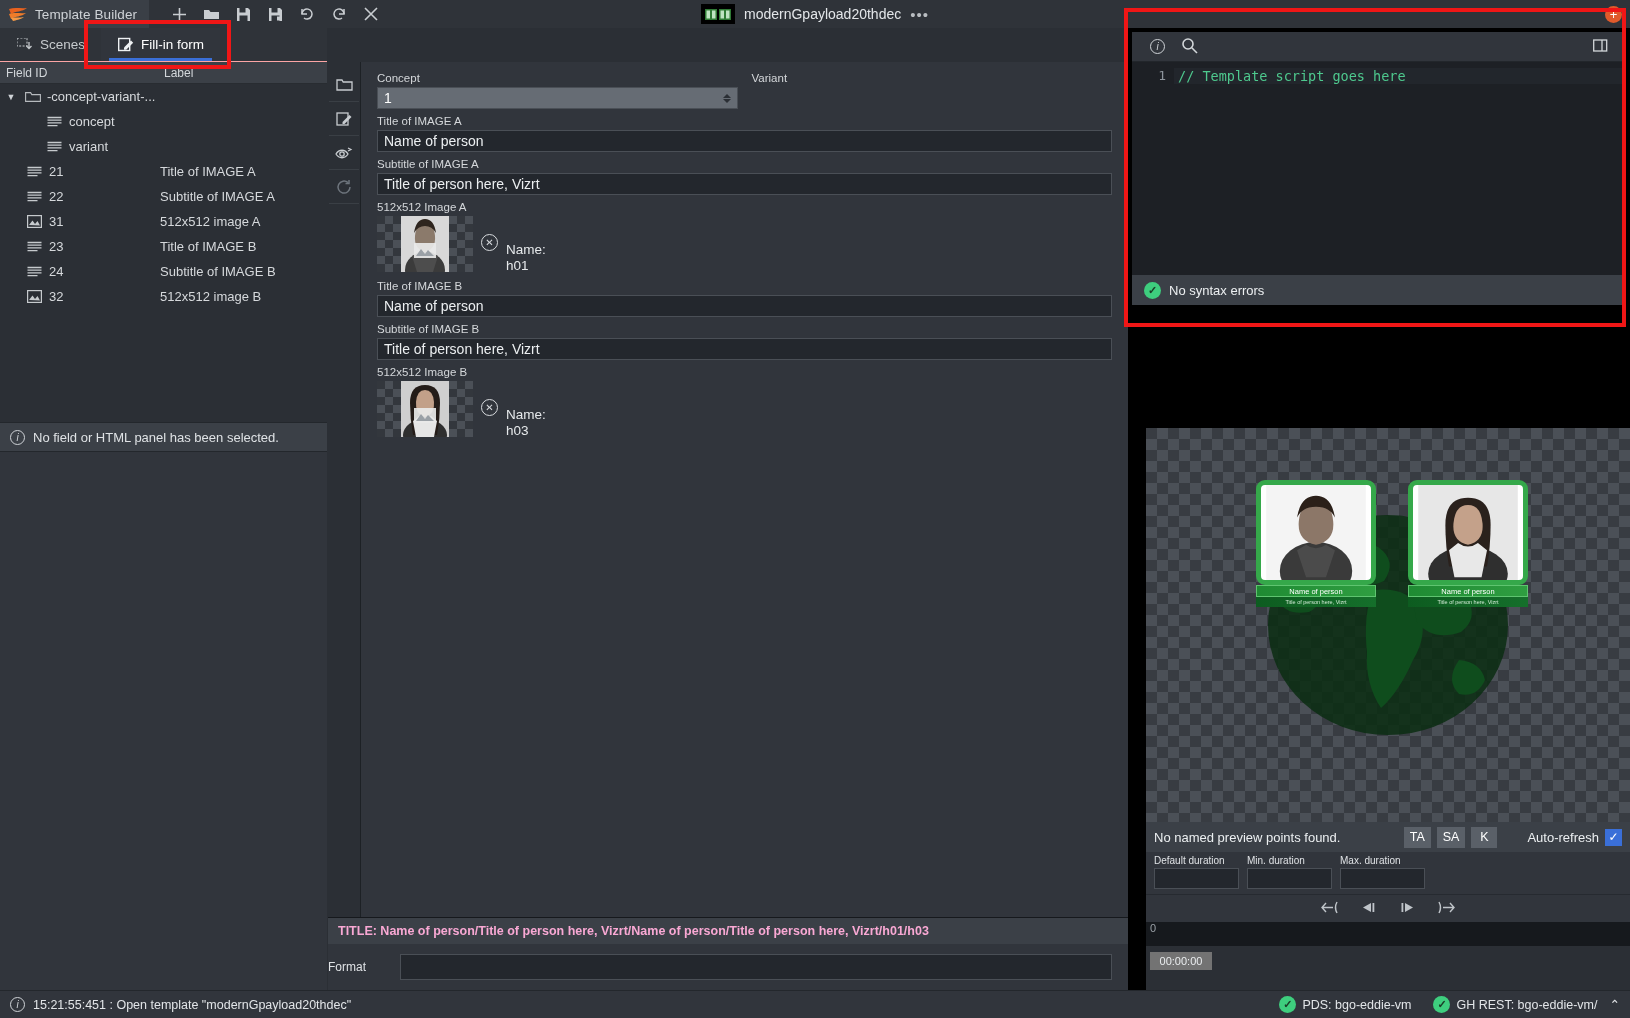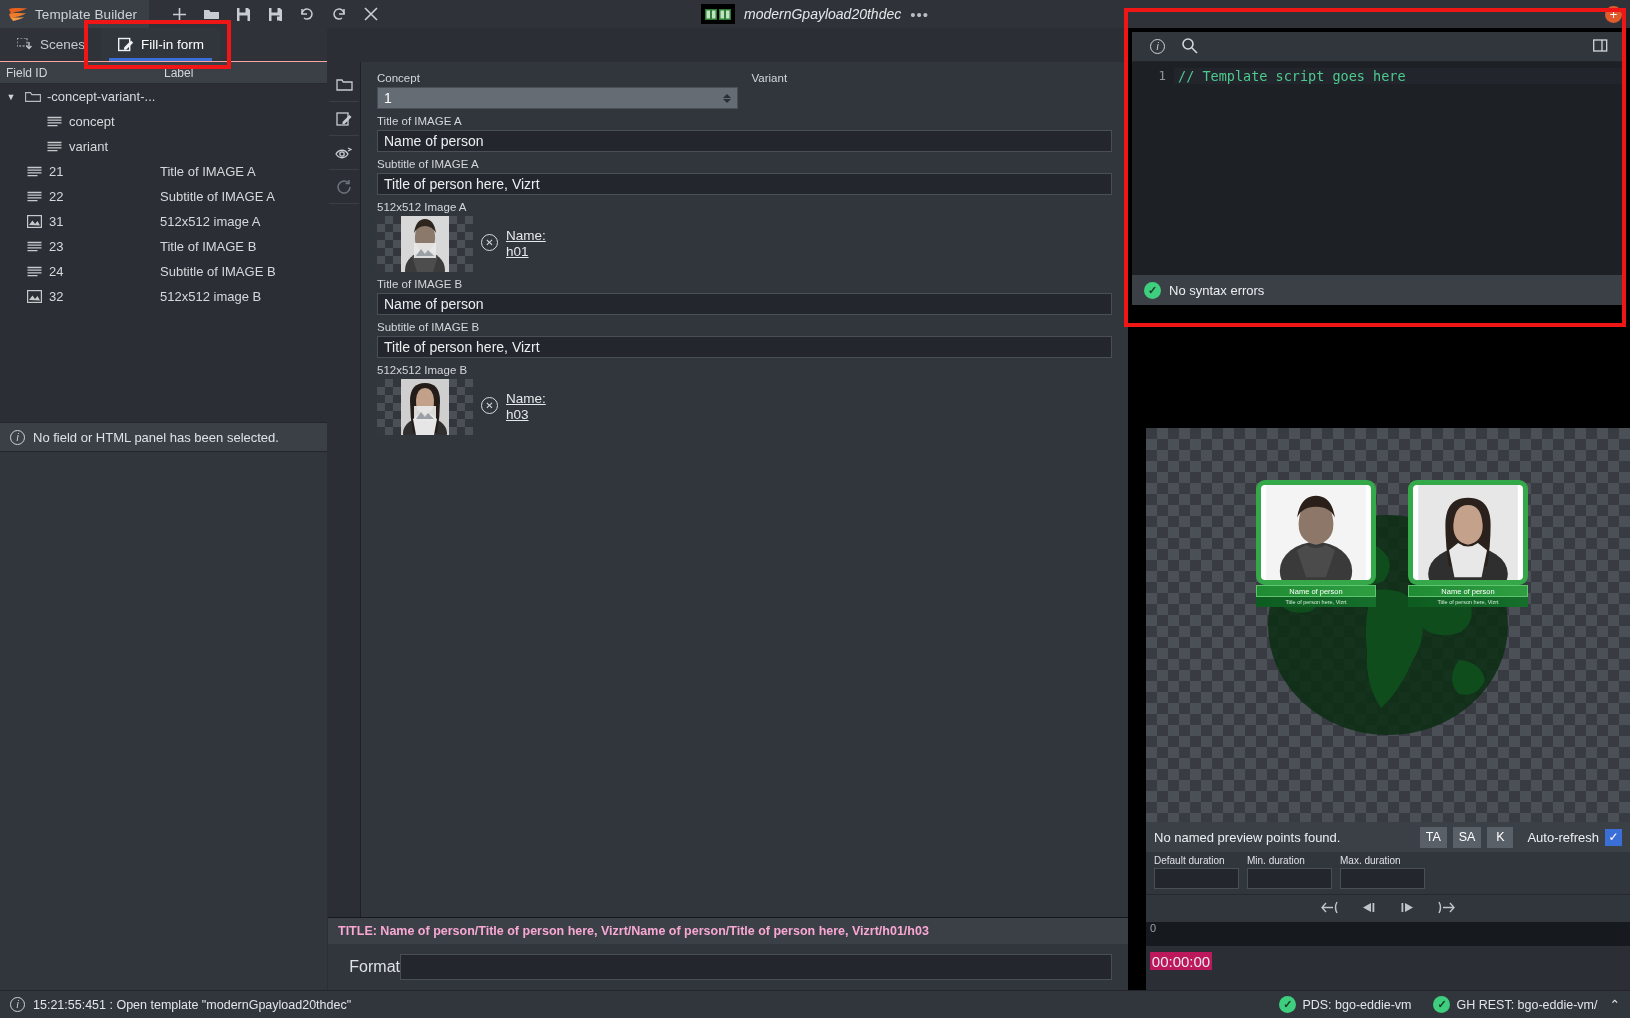--- a/index.html
+++ b/index.html
@@ -14,21 +14,21 @@
   
   .titlebar{position:absolute;left:0;top:0;width:1630px;height:28px;background:#2f3339;display:flex;align-items:center;}
   .brand{display:flex;align-items:center;gap:7px;height:28px;padding:0 12px 0 8px;background:#3a3f46;}
   .brand-logo{width:20px;height:16px;position:relative;}
   .brand-name{font-size:13.5px;color:#cfd3d7;letter-spacing:.1px;}
   .tb-tools{display:flex;align-items:center;gap:0;margin-left:14px;}
   .tb-btn{width:32px;height:26px;display:flex;align-items:center;justify-content:center;color:#c3c7cb;}
   .tb-btn svg{display:block;}
   .doc-center{position:absolute;left:0;right:0;top:0;height:28px;display:flex;align-items:center;justify-content:center;gap:9px;pointer-events:none;}
   .doc-icon{width:34px;height:20px;background:#000;display:flex;align-items:center;justify-content:center;gap:2px;}
-  .doc-title{font-size:14px;color:#e3e6e9;font-style:italic;}
+  .doc-title{font-size:14px;color:#e3e6e9;}
   .doc-dots{color:#b9bdc1;font-size:15px;letter-spacing:1px;}
   .tb-right{position:absolute;right:8px;top:0;height:28px;display:flex;align-items:center;}
   .plus-circle{width:17px;height:17px;border-radius:50%;background:#e05a2b;display:flex;align-items:center;justify-content:center;color:#fff;font-size:13px;line-height:1;}
 
   
   .left{position:absolute;left:0;top:28px;width:327px;height:962px;background:#2b2f35;}
   .tabbar{height:34px;background:#2f3339;display:flex;align-items:stretch;border-bottom:1px solid #fca5a5;}
   .tab{display:flex;align-items:center;gap:7px;padding:0 16px;color:#c6cacd;font-size:13.5px;position:relative;}
   .tab.active{background:#31353c;color:#fff;}
   .tab.active:after{content:"";position:absolute;left:8px;right:8px;bottom:0;height:3px;background:#3a6fd8;}
@@ -62,26 +62,26 @@
   .spin i.up{border-bottom:4px solid #2b2f35;}
   .spin i.dn{border-top:4px solid #2b2f35;}
   .imgrow{display:flex;align-items:flex-start;gap:8px;margin-top:2px;}
   .thumb{width:96px;height:56px;position:relative;
       background-image:
         linear-gradient(45deg,#4b5057 25%,transparent 25%,transparent 75%,#4b5057 75%),
         linear-gradient(45deg,#4b5057 25%,#33373d 25%,#33373d 75%,#4b5057 75%);
       background-size:16px 16px;background-position:0 0,8px 8px;}
   .thumb .ph{position:absolute;left:24px;top:0;width:48px;height:56px;overflow:hidden;background:#cfcfcf;}
   .xbtn{width:17px;height:17px;border-radius:50%;border:1.5px solid #d8dbde;color:#d8dbde;display:flex;align-items:center;justify-content:center;font-size:10px;margin-top:18px;}
-  .namecol{font-size:13.5px;color:#e6e9eb;line-height:16px;margin-top:12px;text-decoration:underline;}
+  .namecol{font-size:13.5px;color:#e6e9eb;line-height:16px;margin-top:26px;}
 
   
   .titlestrip{position:absolute;left:328px;top:917px;width:800px;height:27px;background:#3b4047;border-top:1px solid #16191d;display:flex;align-items:center;padding-left:10px;font-size:12.5px;color:#f9a8d4;font-weight:bold;}
   .formatrow{position:absolute;left:328px;top:944px;width:800px;height:46px;background:#31353c;display:flex;align-items:center;}
-  .formatrow .lbl{width:72px;text-align:right;font-size:16px;color:#dfe2e5;}
+  .formatrow .lbl{width:72px;font-size:12px;color:#dfe2e5;}
   .formatrow .inp{flex:1;height:26px;margin-right:16px;background:#23272d;border:1px solid #4a4f56;}
 
   
   .right{position:absolute;left:1128px;top:28px;width:502px;bottom:28px;background:#000;}
   .editor{position:absolute;left:4px;top:4px;right:4px;height:295px;background:#000;}
   .ed-tool{height:30px;background:#31353c;display:flex;align-items:center;gap:16px;padding:0 18px;border-bottom:1px solid #22262b;}
   .ed-tool .sp{flex:1;}
   .ed-body{position:absolute;left:0;right:0;top:30px;bottom:52px;background:#1d2025;display:flex;}
   .gutter{width:42px;background:#1d2025;color:#8d949c;font-family:"DejaVu Sans Mono",monospace;font-size:13px;text-align:right;padding:6px 8px 0 0;}
   .code{flex:1;padding-top:6px;font-family:"DejaVu Sans Mono",monospace;font-size:13.5px;color:#4ec98e;}
@@ -108,21 +108,21 @@
   .pp .sp{flex:1;}
   .minibtn{min-width:26px;height:21px;background:#5a6068;display:flex;align-items:center;justify-content:center;font-size:12.5px;color:#fff;padding:0 6px;}
   .chk{width:17px;height:17px;background:#3a6fd8;color:#fff;display:flex;align-items:center;justify-content:center;font-size:12px;}
   .dur{position:absolute;left:1146px;top:852px;width:484px;height:42px;background:#31353c;display:flex;gap:8px;padding:3px 0 0 8px;}
   .dur .cell{width:85px;}
   .dur .cl{font-size:10px;color:#dfe2e5;}
   .dur .ci{height:21px;background:#23272d;border:1px solid #4a4f56;margin-top:2px;}
   .transport{position:absolute;left:1146px;top:894px;width:484px;height:28px;background:#31353c;border-top:1px solid #262a30;display:flex;align-items:center;justify-content:center;gap:20px;color:#bfc4c9;font-size:13px;}
   .tl{position:absolute;left:1146px;top:922px;width:484px;height:24px;background:#16191d;color:#9aa0a7;font-size:11px;padding-left:4px;}
   .tl2{position:absolute;left:1146px;top:946px;width:484px;height:44px;background:#2b2f35;}
-  .tcode{position:absolute;left:1150px;top:952px;width:62px;height:18px;background:#be185d;color:#e9ecee;font-size:15px;display:flex;align-items:center;justify-content:center;}
+  .tcode{position:absolute;left:1150px;top:952px;width:62px;height:18px;background:#737373;color:#e9ecee;font-size:11px;display:flex;align-items:center;justify-content:center;}
 
   
   .status{position:absolute;left:0;bottom:0;width:1630px;height:28px;background:#31353c;border-top:1px solid #23272c;display:flex;align-items:center;padding:0 10px;font-size:12.5px;color:#e2e5e8;}
   .status .sp{flex:1;}
   .sitem{display:flex;align-items:center;gap:6px;margin-left:22px;}
   .icirc{width:15px;height:15px;border-radius:50%;border:1.4px solid #cfd3d7;display:flex;align-items:center;justify-content:center;font-size:10px;font-style:italic;color:#cfd3d7;}
 </style>
 </head>
 <body>
 
@@ -542,21 +542,21 @@
       <div class="bar2">Title of person here, Vizrt</div>
     </div>
   </div>
 
   <div class="pp">
     <span>No named preview points found.</span>
     <span class="sp"></span>
     <span class="minibtn">TA</span>
     <span class="minibtn">SA</span>
     <span class="minibtn">K</span>
-    <span style="margin-left:8px">Auto-refresh</span>
+    <span style="margin-left:24px">Auto-refresh</span>
     <span class="chk">✓</span>
   </div>
 
   <div class="dur" id="durations">
       <div class="cell">
         <div class="cl">Default duration</div>
         <div class="ci"></div>
       </div>
       <div class="cell">
         <div class="cl">Min. duration</div>

